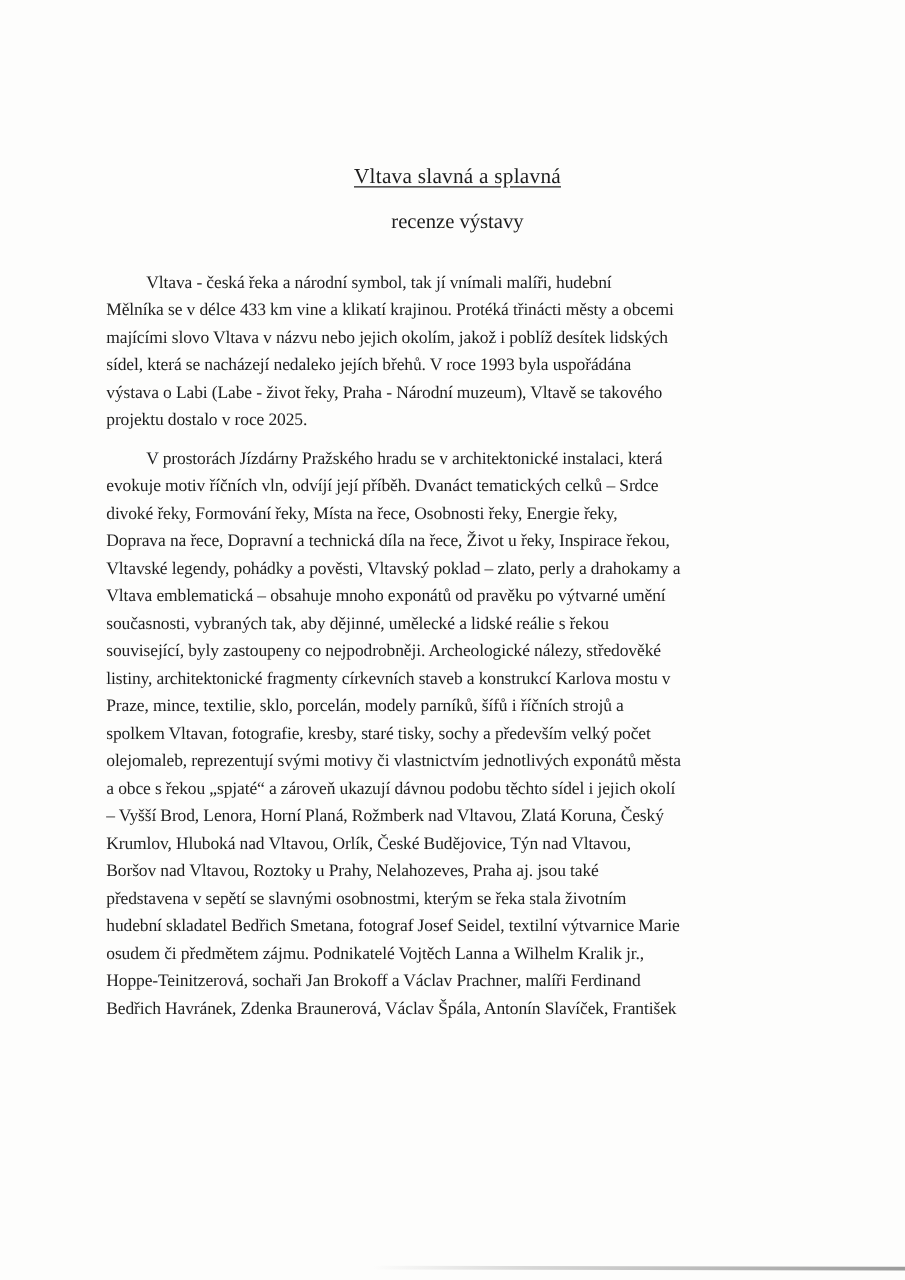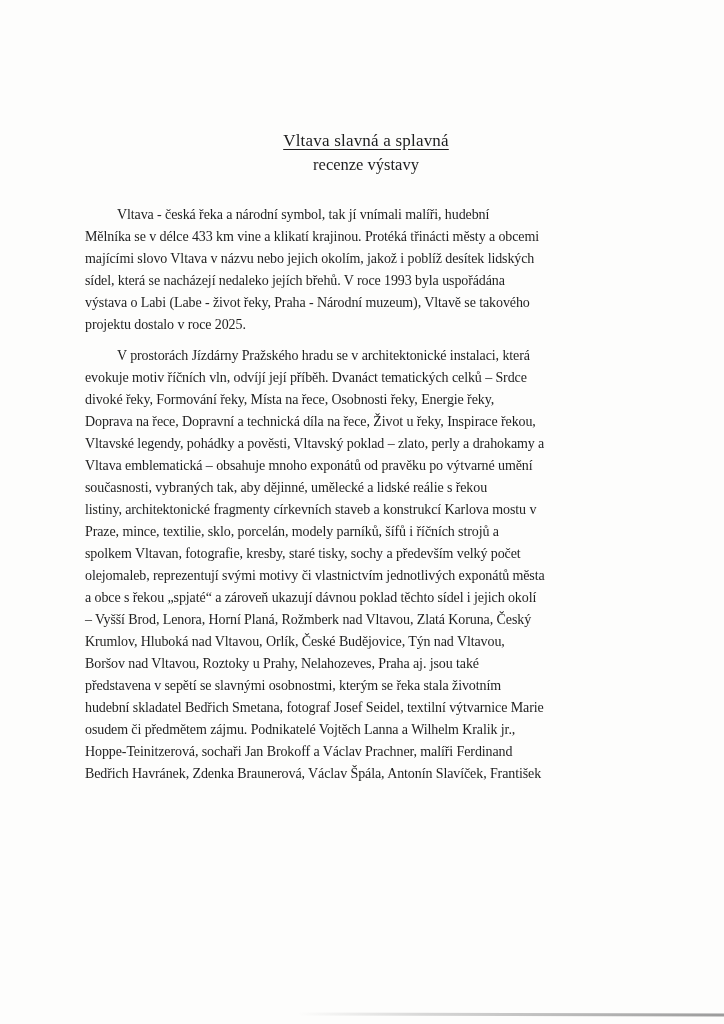--- a/index.html
+++ b/index.html
@@ -26,21 +26,21 @@
     margin: 0;
     text-align: center;
     font-size: 17px;
     font-weight: normal;
     line-height: 22px;
     text-decoration: underline;
     text-underline-offset: 3px;
     letter-spacing: 0.2px;
   }
   .doc-subtitle {
-    margin-top: 2px;
+    margin-top: 14px;
     text-align: center;
     font-size: 16.5px;
     line-height: 22px;
   }
   .body-text {
     margin-top: 28px;
     font-size: 14px;
     line-height: 22px;
     letter-spacing: -0.1px;
   }
@@ -85,25 +85,26 @@
           <div class="line">projektu dostalo v roce 2025.</div>
         </div>
         <div class="para indent">
           <div class="line">V prostorách Jízdárny Pražského hradu se v architektonické instalaci, která</div>
           <div class="line">evokuje motiv říčních vln, odvíjí její příběh. Dvanáct tematických celků – Srdce</div>
           <div class="line">divoké řeky, Formování řeky, Místa na řece, Osobnosti řeky, Energie řeky,</div>
           <div class="line">Doprava na řece, Dopravní a technická díla na řece, Život u řeky, Inspirace řekou,</div>
           <div class="line">Vltavské legendy, pohádky a pověsti, Vltavský poklad – zlato, perly a drahokamy a</div>
           <div class="line">Vltava emblematická – obsahuje mnoho exponátů od pravěku po výtvarné umění</div>
           <div class="line">současnosti, vybraných tak, aby dějinné, umělecké a lidské reálie s řekou</div>
+          <div class="line">související, byly zastoupeny co nejpodrobněji. Archeologické nálezy, středověké</div>
           <div class="line">listiny, architektonické fragmenty církevních staveb a konstrukcí Karlova mostu v</div>
           <div class="line">Praze, mince, textilie, sklo, porcelán, modely parníků, šífů i říčních strojů a</div>
           <div class="line">spolkem Vltavan, fotografie, kresby, staré tisky, sochy a především velký počet</div>
           <div class="line">olejomaleb, reprezentují svými motivy či vlastnictvím jednotlivých exponátů města</div>
-          <div class="line">a obce s řekou „spjaté“ a zároveň ukazují dávnou poklad těchto sídel i jejich okolí</div>
+          <div class="line">a obce s řekou „spjaté“ a zároveň ukazují dávnou podobu těchto sídel i jejich okolí</div>
           <div class="line">– Vyšší Brod, Lenora, Horní Planá, Rožmberk nad Vltavou, Zlatá Koruna, Český</div>
           <div class="line">Krumlov, Hluboká nad Vltavou, Orlík, České Budějovice, Týn nad Vltavou,</div>
           <div class="line">Boršov nad Vltavou, Roztoky u Prahy, Nelahozeves, Praha aj. jsou také</div>
           <div class="line">představena v sepětí se slavnými osobnostmi, kterým se řeka stala životním</div>
           <div class="line">hudební skladatel Bedřich Smetana, fotograf Josef Seidel, textilní výtvarnice Marie</div>
           <div class="line">osudem či předmětem zájmu. Podnikatelé Vojtěch Lanna a Wilhelm Kralik jr.,</div>
           <div class="line">Hoppe-Teinitzerová, sochaři Jan Brokoff a Václav Prachner, malíři Ferdinand</div>
           <div class="line">Bedřich Havránek, Zdenka Braunerová, Václav Špála, Antonín Slavíček, František</div>
         </div>
       </div>

